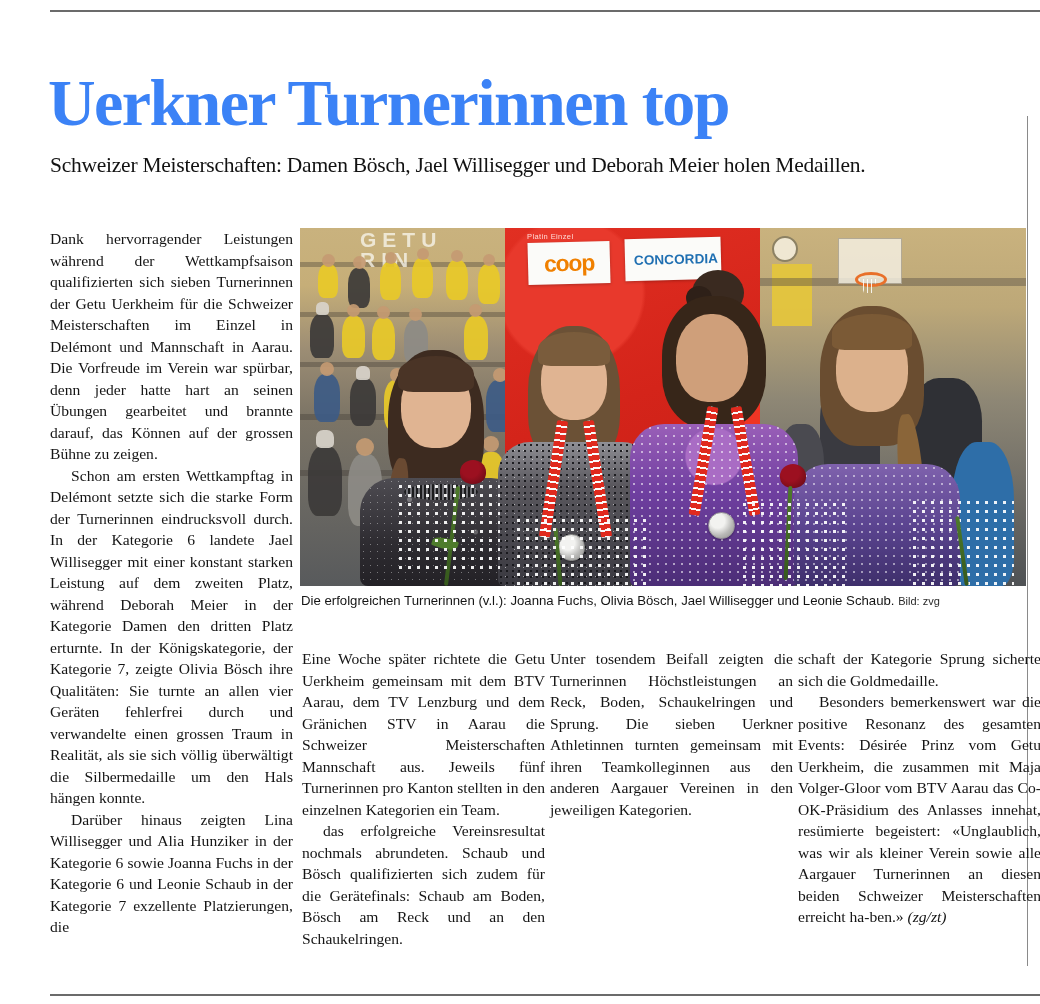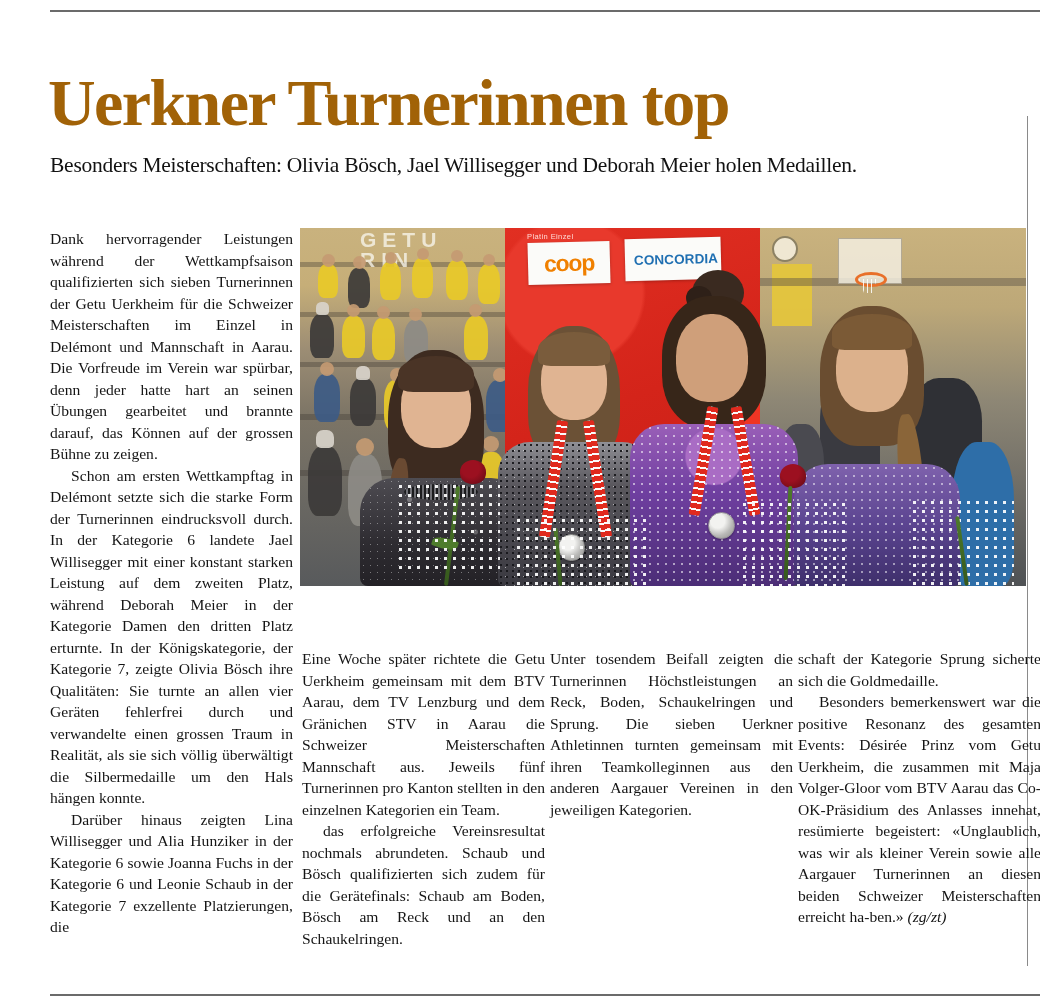--- a/index.html
+++ b/index.html
@@ -47,21 +47,21 @@
   
   .headline {
     position: absolute;
     left: 48px; top: 58px;
     width: 950px;
     font-family: "Liberation Serif", "DejaVu Serif", serif;
     font-weight: bold;
     font-size: 66px;
     line-height: 66px;
     letter-spacing: -1.6px;
-    color: #a16207;
+    color: #3b82f6;
     white-space: nowrap;
     margin-top: 12px;
   }
   .subhead {
     position: absolute;
     left: 50px; top: 152px;
     width: 965px;
     font-family: "Liberation Serif", "DejaVu Serif", serif;
     font-size: 21.5px;
     line-height: 26px;
@@ -388,21 +388,21 @@
 </head>
 <body>
 
 <div class="page">
 
   <div class="rule-top"></div>
   <div class="rule-bottom"></div>
   <div class="rule-right"></div>
 
   <h1 class="headline">Uerkner Turnerinnen top</h1>
-  <div class="subhead">Besonders Meisterschaften: Olivia Bösch, Jael Willisegger und Deborah Meier holen Medaillen.</div>
+  <div class="subhead">Schweizer Meisterschaften: Damen Bösch, Jael Willisegger und Deborah Meier holen Medaillen.</div>
 
   <div class="photo-block">
     <div class="photo">
 
       <div class="hall"></div>
       <div class="hall-band hb1"></div>
       <div class="hall-band hb2"></div>
       <div class="hall-band hb3"></div>
       <div class="hall-band hb4"></div>
       <div class="hall-band hb5"></div>
@@ -528,20 +528,24 @@
 
       <div class="rose" style="left:480px; top:236px;"></div>
       <div class="stem" style="left:486px; top:258px; height:94px; transform:rotate(3deg);"></div>
       <div class="gyps" style="left:440px; top:272px; width:110px; height:86px;"></div>
 
       <div class="gyps" style="left:610px; top:270px; width:104px; height:88px;"></div>
       <div class="stem" style="left:660px; top:288px; height:70px; transform:rotate(-8deg);"></div>
     </div>
   </div>
 
+  <div class="caption">
+    <span>Die erfolgreichen Turnerinnen (v.l.): Joanna Fuchs, Olivia Bösch, Jael Willisegger und Leonie Schaub.</span>
+    <span class="credit">Bild: zvg</span>
+  </div>
 
   <div class="col" id="col1">
     <p>Dank hervorragender Leistungen während der Wettkampfsaison qualifizierten sich sieben Turnerinnen der Getu Uerkheim für die Schweizer Meisterschaften im Einzel in Delémont und Mannschaft in Aarau. Die Vorfreude im Verein war spürbar, denn jeder hatte hart an seinen Übungen gearbeitet und brannte darauf, das Können auf der grossen Bühne zu zeigen.</p>
     <p>Schon am ersten Wettkampftag in Delémont setzte sich die starke Form der Turnerinnen eindrucksvoll durch. In der Kategorie 6 landete Jael Willisegger mit einer konstant starken Leistung auf dem zweiten Platz, während Deborah Meier in der Kategorie Damen den dritten Platz erturnte. In der Königskategorie, der Kategorie 7, zeigte Olivia Bösch ihre Qualitäten: Sie turnte an allen vier Geräten fehlerfrei durch und verwandelte einen grossen Traum in Realität, als sie sich völlig überwältigt die Silbermedaille um den Hals hängen konnte.</p>
     <p>Darüber hinaus zeigten Lina Willisegger und Alia Hunziker in der Kategorie 6 sowie Joanna Fuchs in der Kategorie 6 und Leonie Schaub in der Kategorie 7 exzellente Platzierungen, die</p>
   </div>
 
   <div class="col" id="col2">
     <p>Eine Woche später richtete die Getu Uerkheim gemeinsam mit dem BTV Aarau, dem TV Lenzburg und dem Gränichen STV in Aarau die Schweizer Meisterschaften Mannschaft aus. Jeweils fünf Turnerinnen pro Kanton stellten in den einzelnen Kategorien ein Team.</p>
     <p>das erfolgreiche Vereinsresultat nochmals abrundeten. Schaub und Bösch qualifizierten sich zudem für die Gerätefinals: Schaub am Boden, Bösch am Reck und an den Schaukelringen.</p>

